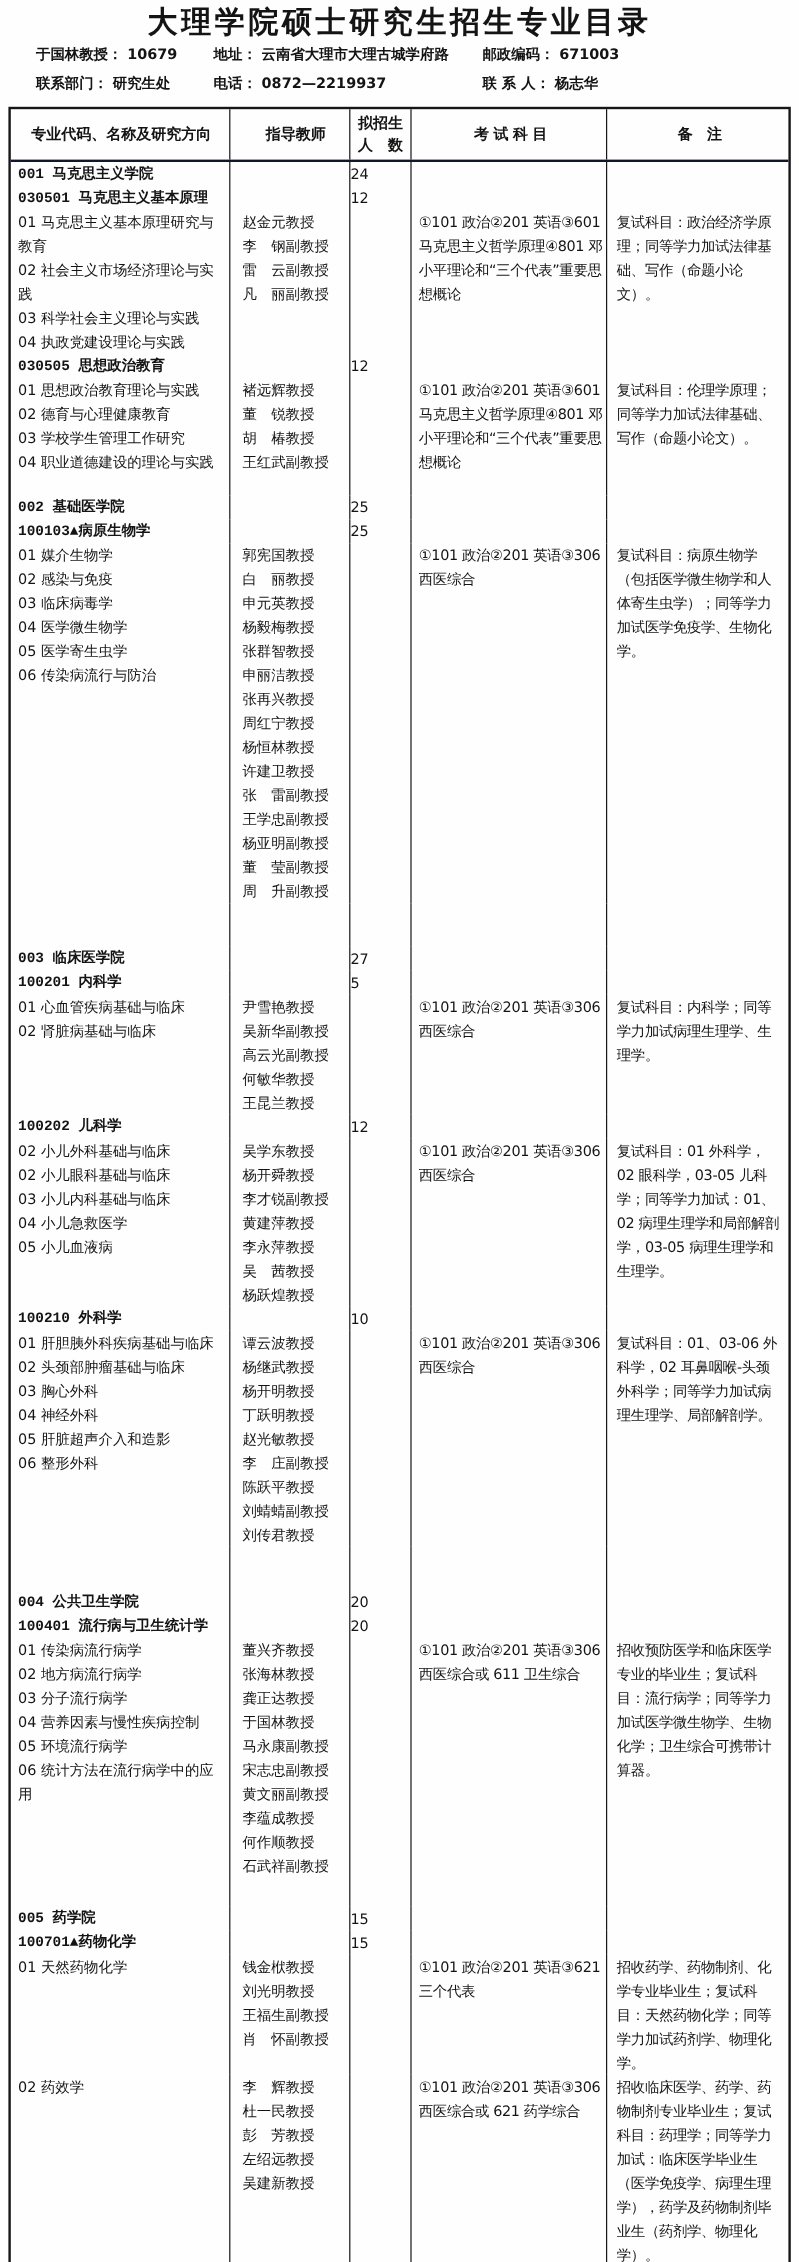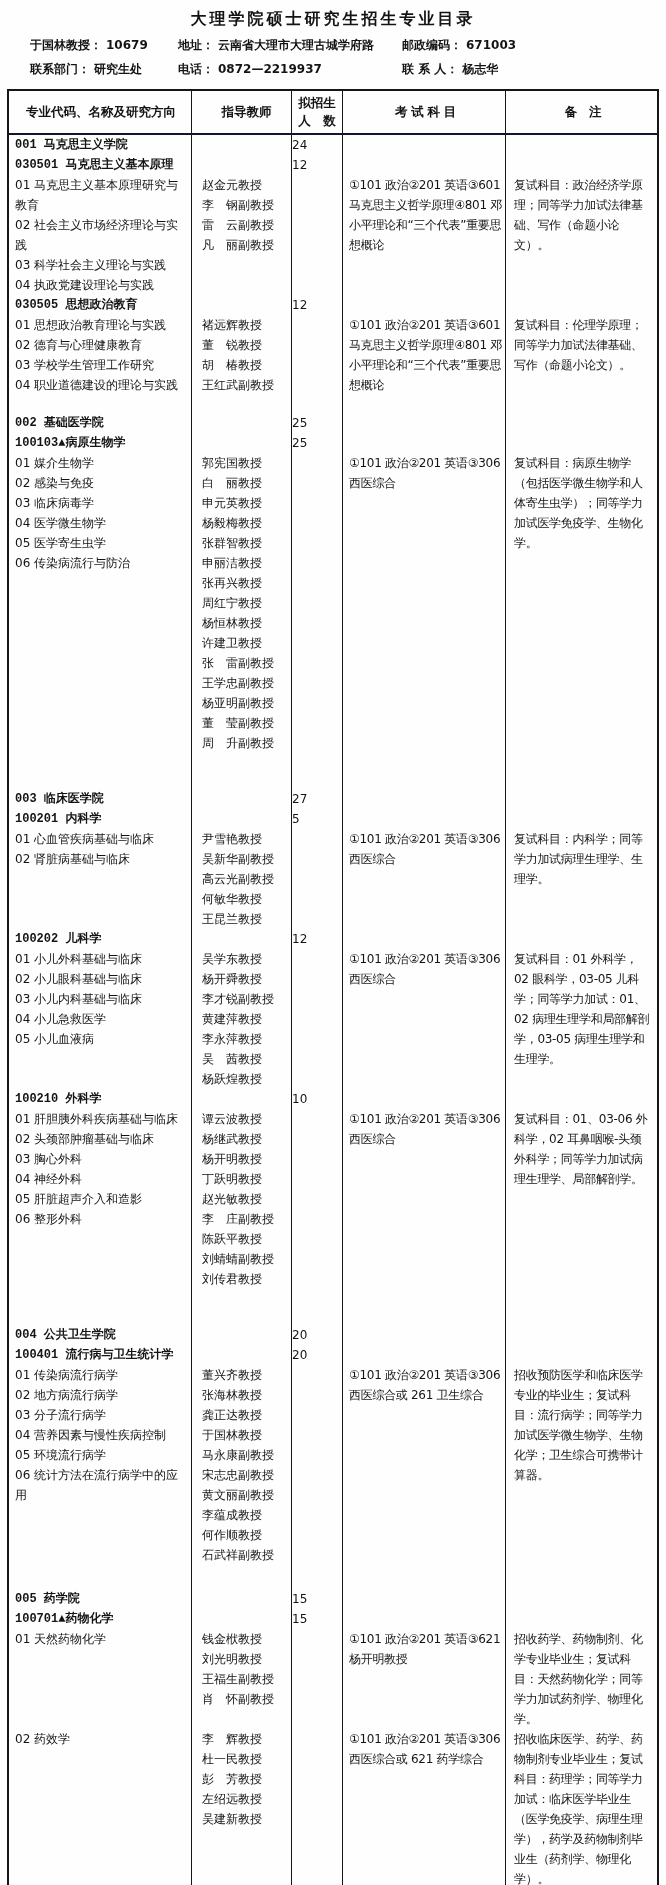--- a/index.html
+++ b/index.html
@@ -2,21 +2,21 @@
 <html><head>
 <meta charset="utf-8">
 <style>
   html,body{margin:0;padding:0;background:#f4f4f2;}
   .page{
     width:666px;min-height:1885px;margin:0 auto;background:#fefefe;
     color:#141414;font-family:"DejaVu Sans","Liberation Sans",sans-serif;
     box-sizing:border-box;overflow:hidden;
   }
   .title{
-    text-align:center;font-weight:bold;font-size:16px;letter-spacing:3px;
+    text-align:center;font-weight:bold;font-size:25px;letter-spacing:3px;
     padding-top:6px;line-height:26px;
   }
   .info{padding:5px 0 2px 30px;font-size:12px;font-weight:bold;}
   .info-row{display:grid;grid-template-columns:148px 224px auto;margin-bottom:7px;}
   .info-pair{white-space:nowrap;}
   .info-pair .lbl{margin-right:4px;}
 
   .table{margin:2px 7px 0 7px;border:2px solid #161616;background:#fefefe;}
   .row{display:grid;grid-template-columns:183px 100px 51px 163px 1fr;}
   .cell{border-right:1px solid #161616;box-sizing:border-box;font-size:12px;line-height:20px;}
@@ -261,21 +261,21 @@
           </div>
           <div class="cell c2"></div>
           <div class="cell c3">
             <div>12</div>
           </div>
           <div class="cell c4"></div>
           <div class="cell c5"></div>
         </div>
         <div class="row group-row">
           <div class="cell c1">
-            <div>01 小儿外科基础与临床</div>
+            <div>02 小儿外科基础与临床</div>
             <div>02 小儿眼科基础与临床</div>
             <div>03 小儿内科基础与临床</div>
             <div>04 小儿急救医学</div>
             <div>05 小儿血液病</div>
           </div>
           <div class="cell c2">
             <div>吴学东教授</div>
             <div>杨开舜教授</div>
             <div>李才锐副教授</div>
             <div>黄建萍教授</div>
@@ -375,21 +375,21 @@
             <div>于国林教授</div>
             <div>马永康副教授</div>
             <div>宋志忠副教授</div>
             <div>黄文丽副教授</div>
             <div>李蕴成教授</div>
             <div>何作顺教授</div>
             <div>石武祥副教授</div>
           </div>
           <div class="cell c3"></div>
           <div class="cell c4">
-            <div>①101 政治②201 英语③306 西医综合或 261 卫生综合</div>
+            <div>①101 政治②201 英语③306 西医综合或 611 卫生综合</div>
           </div>
           <div class="cell c5">
             <div>招收预防医学和临床医学专业的毕业生；复试科目：流行病学；同等学力加试医学微生物学、生物化学；卫生综合可携带计算器。</div>
           </div>
         </div>
         <div class="row spacer">
           <div class="cell c1" style="min-height: 24px;"></div>
           <div class="cell c2" style="min-height: 24px;"></div>
           <div class="cell c3" style="min-height: 24px;"></div>
           <div class="cell c4" style="min-height: 24px;"></div>
@@ -422,21 +422,21 @@
             <div>01 天然药物化学</div>
           </div>
           <div class="cell c2">
             <div>钱金栿教授</div>
             <div>刘光明教授</div>
             <div>王福生副教授</div>
             <div>肖　怀副教授</div>
           </div>
           <div class="cell c3"></div>
           <div class="cell c4">
-            <div>①101 政治②201 英语③621 杨开明教授</div>
+            <div>①101 政治②201 英语③621 三个代表</div>
           </div>
           <div class="cell c5">
             <div>招收药学、药物制剂、化学专业毕业生；复试科目：天然药物化学；同等学力加试药剂学、物理化学。</div>
           </div>
         </div>
         <div class="row group-row">
           <div class="cell c1">
             <div>02 药效学</div>
           </div>
           <div class="cell c2">

